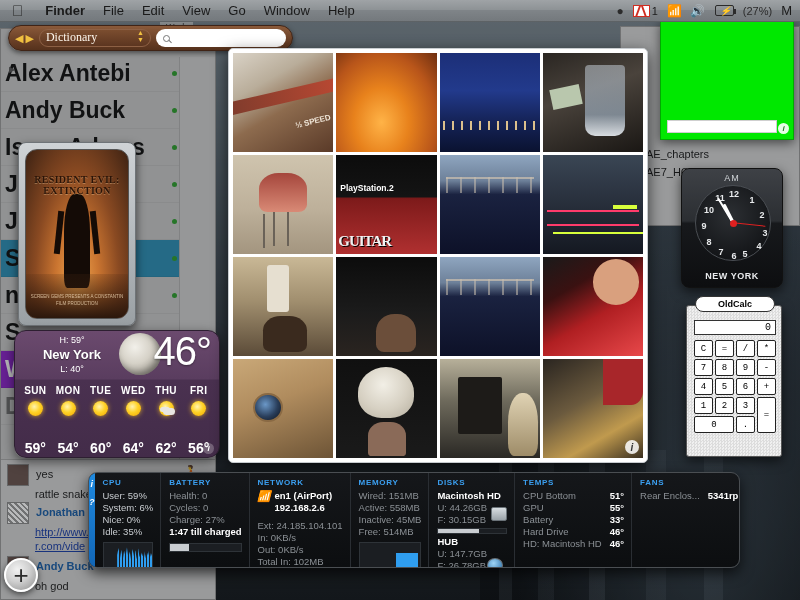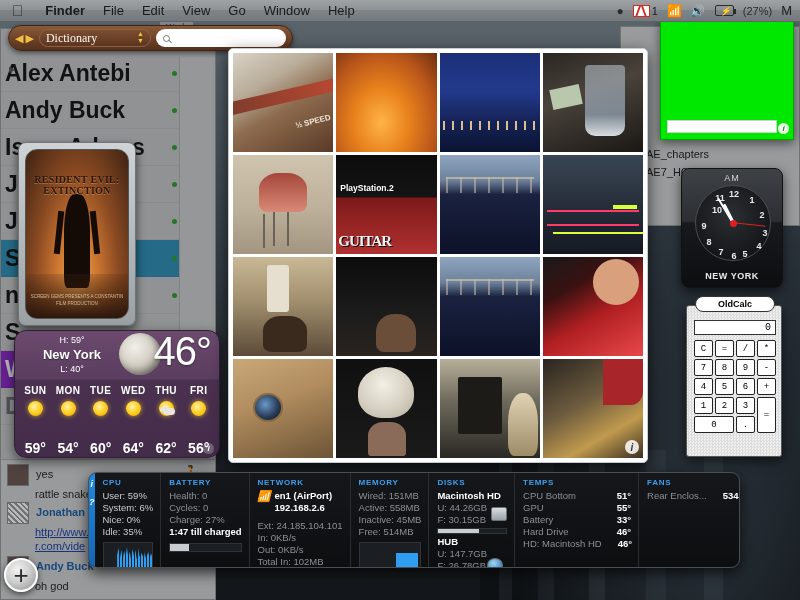--- a/index.html
+++ b/index.html
@@ -134,21 +134,21 @@
     background:linear-gradient(180deg,#8a5a3a 0%,#6d4228 55%,#55311c 100%);
     border-radius:13px; border:1px solid #402416;
     box-shadow:0 2px 5px rgba(0,0,0,.5);
     display:flex; align-items:center; padding:0 6px; gap:5px;
   }
   #dict-nav { display:flex; gap:2px; color:#f0c040; font-size:11px; line-height:1; }
   #dict-select {
     flex:0 0 112px; height:18px; border-radius:9px;
     background:linear-gradient(180deg,#7b4d2f,#5c3520);
     border:1px solid #8d6044;
-    display:flex; align-items:center; justify-content:space-between;
+    display:flex; align-items:flex-start; justify-content:space-between;
     padding:0 6px; color:#fdf6ec; font-family:"Liberation Serif", serif; font-size:12px;
   }
   #dict-chev { color:#f0c040; font-size:7px; line-height:1; display:flex; flex-direction:column; }
   #dict-search {
     flex:1; height:18px; border-radius:9px; background:#fff;
     display:flex; align-items:center; padding:0 7px; gap:4px;
     font-size:11px; color:#777;
   }
   .mag {
     width:7px; height:7px; border:1.4px solid #777; border-radius:50%;
@@ -395,21 +395,21 @@
     clip-path:polygon(0 40%,4% 10%,8% 55%,12% 18%,16% 60%,20% 22%,24% 48%,28% 8%,32% 52%,36% 25%,40% 62%,44% 15%,48% 44%,52% 20%,56% 58%,60% 12%,64% 50%,68% 28%,72% 46%,76% 18%,80% 54%,84% 24%,88% 42%,92% 16%,96% 48%,100% 30%,100% 100%,0 100%);
   }
   .bar-track { margin-top:5px; height:9px; background:#1b1e22; border:1px solid #2e3338; position:relative; }
   .bar-fill { position:absolute; left:0; top:0; height:100%; background:#c9cdd1; }
   .mem-box { margin-top:4px; height:34px; background:#1b1e22; border:1px solid #2e3338; position:relative; }
   .mem-free { position:absolute; right:2px; bottom:2px; width:22px; height:20px; background:#2f9ef0; }
   .wifi-ico { display:inline-block; width:13px; color:#e8eaec; font-size:11px; }
   .disk-ico { width:16px; height:14px; border-radius:2px;
     background:linear-gradient(180deg,#d8dde1,#9aa2a8); border:1px solid #6a7278; display:inline-block; }
   .disk-ico.net { background:radial-gradient(circle at 40% 35%,#9fd4f5,#2a6fa8); border-radius:50%; }
-  .temps-row { display:flex; justify-content:space-between; gap:16px; white-space:nowrap;align-items:center; }
+  .temps-row { display:flex; justify-content:space-between; gap:8px; white-space:nowrap;align-items:center; }
   .temps-row span:last-child { color:#fff; font-weight:bold; }
 
   
   #dash-plus {
     position:absolute; left:4px; bottom:8px; width:34px; height:34px; border-radius:50%;
     background:radial-gradient(circle at 38% 32%, #f2f2f2 0%, #cfcfcf 45%, #8e8e8e 100%);
     border:2px solid #fff; box-shadow:0 2px 6px rgba(0,0,0,.6);
     display:flex; align-items:center; justify-content:center;
     font-size:26px; color:#2b2b2b; line-height:0; z-index:200; font-weight:300;
   }
@@ -652,21 +652,21 @@
       <span class="cnum" style="left:33px;top:3px">12</span>
       <span class="cnum" style="left:51px;top:9px">1</span>
       <span class="cnum" style="left:61px;top:24px">2</span>
       <span class="cnum" style="left:64px;top:42px">3</span>
       <span class="cnum" style="left:58px;top:55px">4</span>
       <span class="cnum" style="left:44px;top:63px">5</span>
       <span class="cnum" style="left:33px;top:65px">6</span>
       <span class="cnum" style="left:20px;top:61px">7</span>
       <span class="cnum" style="left:8px;top:51px">8</span>
       <span class="cnum" style="left:3px;top:35px">9</span>
-      <span class="cnum" style="left:16px;top:19px">10</span>
+      <span class="cnum" style="left:8px;top:19px">10</span>
       <span class="cnum" style="left:19px;top:7px">11</span>
       <i class="hand" id="h-hour"></i>
       <i class="hand" id="h-min"></i>
       <i class="hand" id="h-sec"></i>
       <i id="clock-pin"></i>
     </div>
     <div id="clock-city">NEW YORK</div>
   </div>
 
   <div id="calc-widget">

